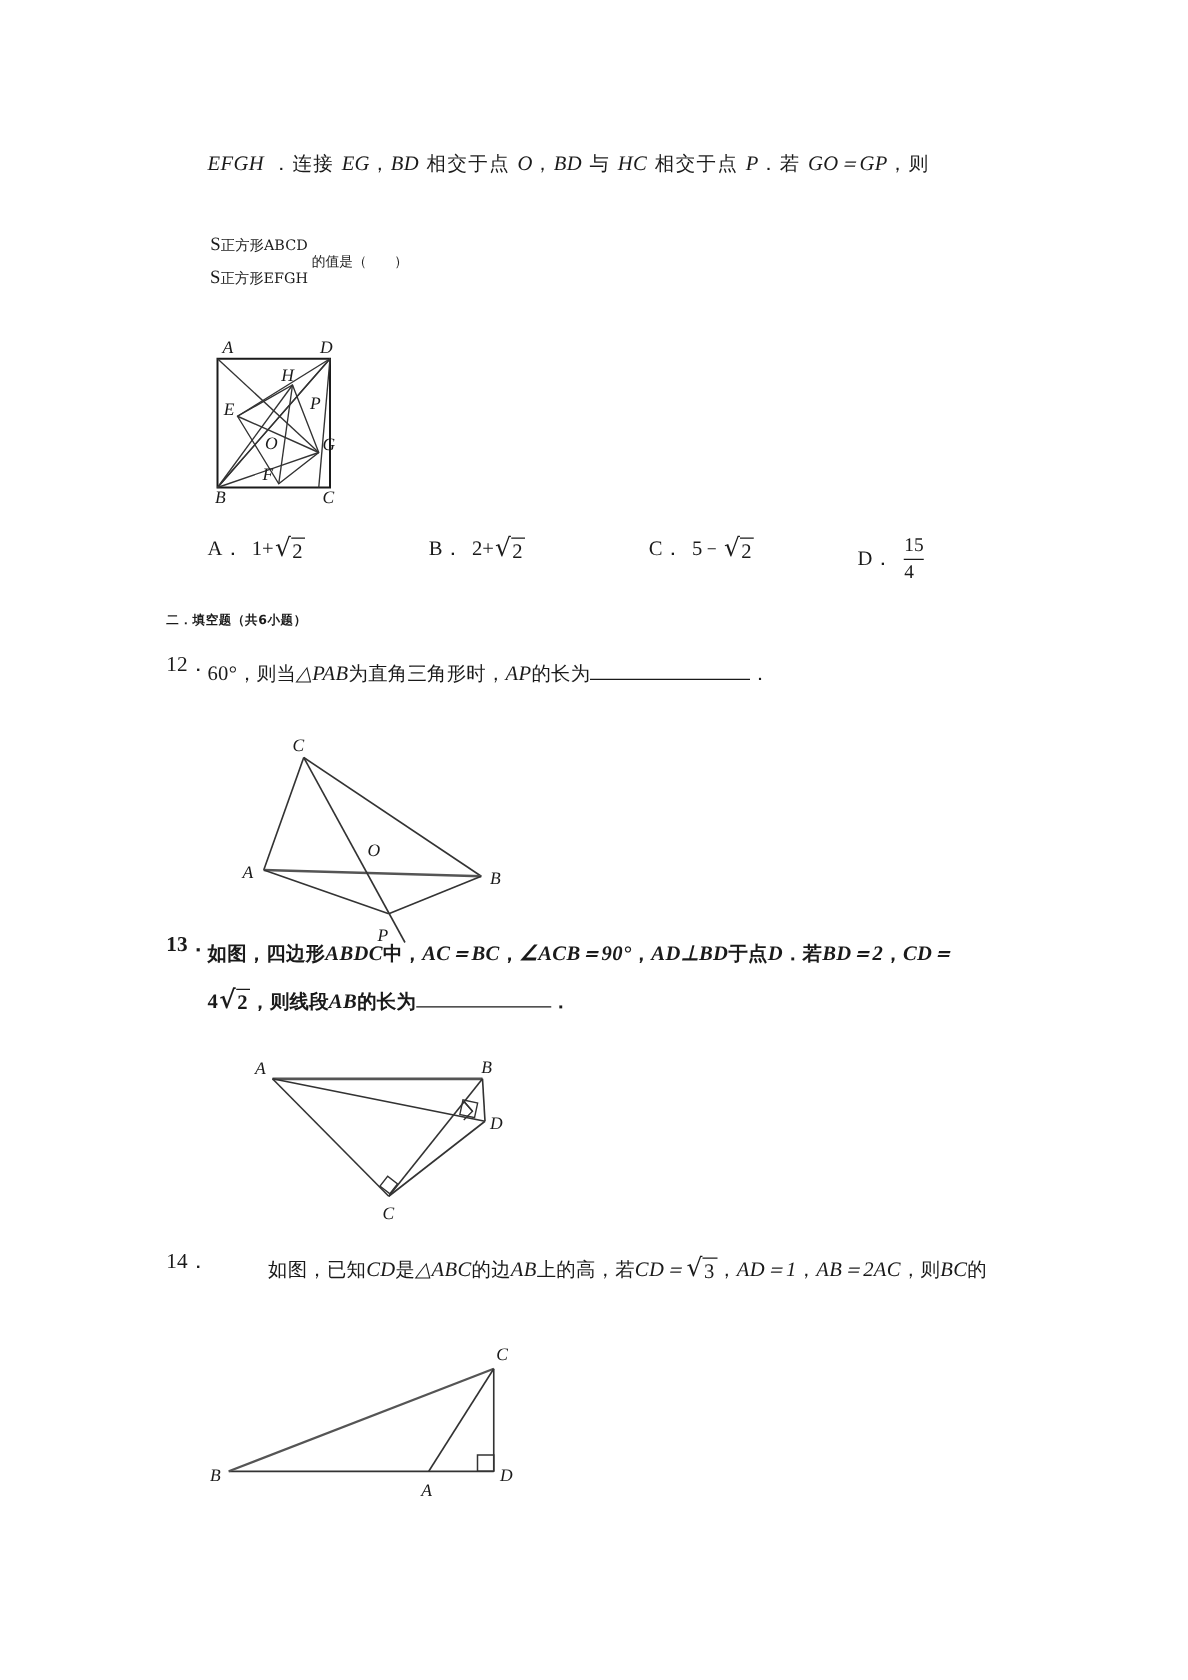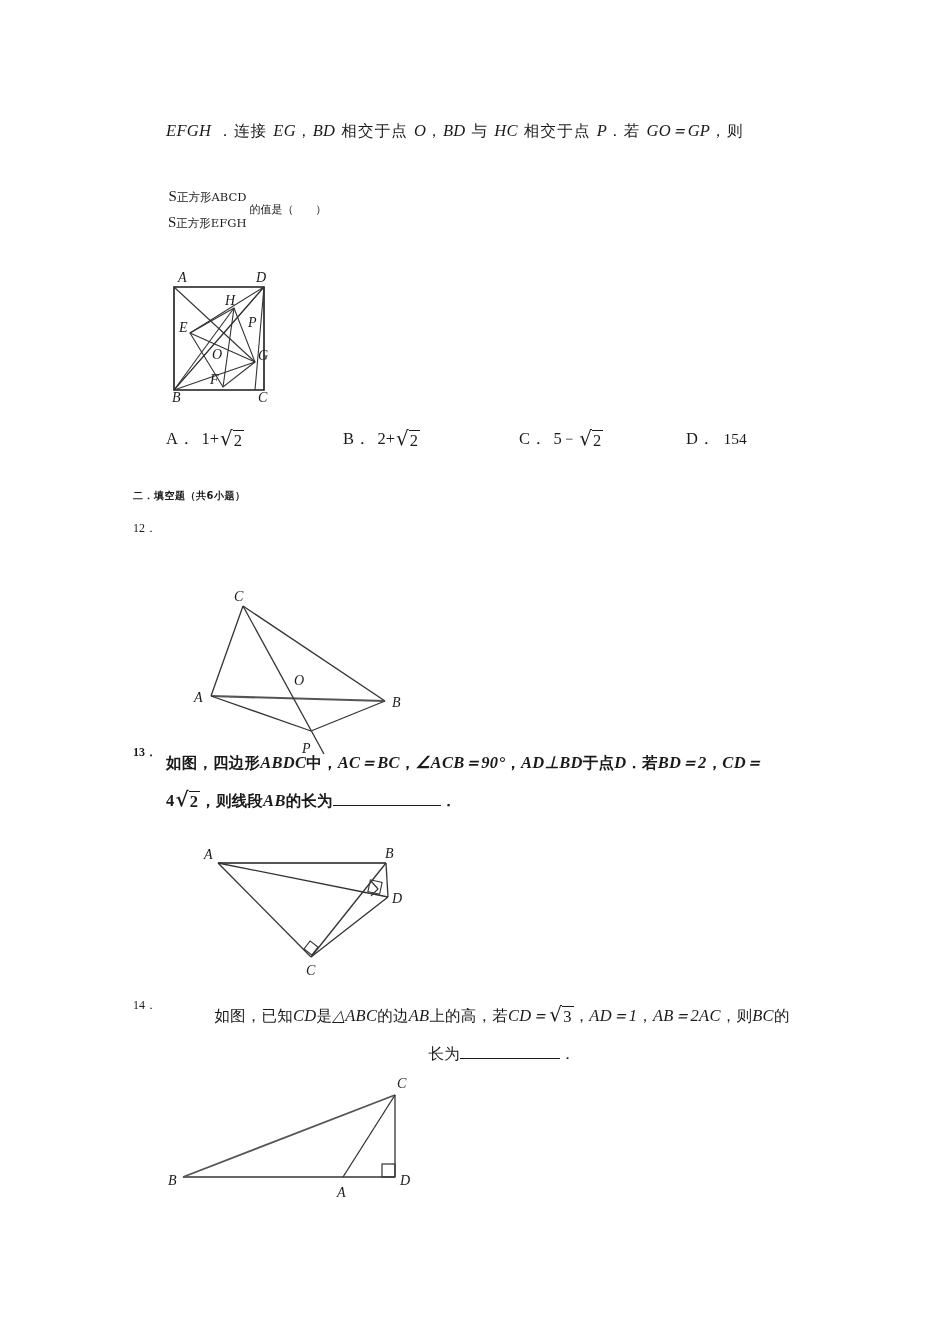--- a/index.html
+++ b/index.html
@@ -57,21 +57,21 @@
   .fracline {
     position: absolute;
     left: 33px;
     top: 185px;
     display: flex;
     align-items: center;
   }
   .frac {
     display: inline-flex;
     flex-direction: column;
-    align-items: flex-end;
+    align-items: center;
     vertical-align: middle;
     font-size: 13px;
   }
   .frac .num, .frac .den {
     padding: 0 2px;
     white-space: nowrap;
     line-height: 1.5;
     font-family: "DejaVu Serif", serif;
     font-size: 11.5px;
   }
@@ -132,21 +132,21 @@
   .sqrt .rad {
     border-top: 1.3px solid #1a1a1a;
     padding: 0 2px 0 1px;
     margin-top: 1px;
     font-family: "Liberation Serif", serif;
     font-size: 16.5px;
     line-height: 19px;
   }
   .fracD {
     display: inline-flex;
-    flex-direction: row;
+    flex-direction: column;
     font-family: "Liberation Serif", serif;
     font-size: 15.5px;
     line-height: 1.15;
     margin-left: 2px;
   }
   .fracD .bar2 { border-top: 1.4px solid #1a1a1a; width: 100%; margin: 1px 0; }
 
   
   .section-head {
     position: absolute;
@@ -158,21 +158,21 @@
     letter-spacing: .5px;
   }
 
   
   .q { position: absolute; left: 0px; width: 705px; }
   .qnum {
     position: absolute;
     left: 0;
     top: 0;
     font-family: "Liberation Serif", serif;
-    font-size: 12px;
+    font-size: 17px;
   }
   .qbody { margin-left: 33px; }
   .blank {
     display: inline-block;
     border-bottom: 1.2px solid #1a1a1a;
     height: 13px;
     vertical-align: baseline;
   }
 </style>
 </head>
@@ -268,20 +268,21 @@
           <span>4</span>
         </span>
       </div>
     </div>
 
     <div class="section-head">二．填空题（共6小题）</div>
 
     <div class="q" style="top:520px;">
       <span class="qnum">12．</span>
       <div class="qbody">
+        <div class="line"><span class="mn">60°</span><span class="cn">，则当</span><span class="mi">△PAB</span><span class="cn">为直角三角形时，</span><span class="mi">AP</span><span class="cn">的长为</span><span class="blank" style="width:128px;"></span><span class="cn">．</span></div>
       </div>
     </div>
 
     <div class="figure" style="left:33px; top:588px;">
       <svg width="240" height="170" viewBox="0 0 240 170">
 
         <line x1="45" y1="108" x2="77" y2="18" stroke="#333" stroke-width="1.3"></line>
         <line x1="77" y1="18" x2="219" y2="113" stroke="#333" stroke-width="1.3"></line>
         <line x1="45" y1="108" x2="219" y2="113" stroke="#555" stroke-width="2.2"></line>
         <line x1="77" y1="18" x2="158" y2="166" stroke="#333" stroke-width="1.3"></line>
@@ -332,21 +333,20 @@
       </svg>
     </div>
 
     <div class="q" style="top:997px;text-align:center;">
       <span class="qnum">14．</span>
       <div class="qbody">
         <div class="line"><span class="cn">如图，已知</span><span class="mi">CD</span><span class="cn">是</span><span class="mi">△ABC</span><span class="cn">的边</span><span class="mi">AB</span><span class="cn">上的高，若</span><span class="mi">CD＝</span><span class="sqrt">
               <span class="radsym">√</span>
               <span class="rad">3</span>
             </span><span class="cn">，</span><span class="mi">AD＝1</span><span class="cn">，</span><span class="mi">AB＝2AC</span><span class="cn">，则</span><span class="mi">BC</span><span class="cn">的</span></div>
-        <div class="line"><span class="cn">长为</span><span class="blank" style="width:100px;"></span><span class="cn">．</span></div>
       </div>
     </div>
 
     <div class="figure" style="left:33px; top:1072px;">
       <svg width="290" height="130" viewBox="0 0 290 130">
 
         <line x1="17" y1="105" x2="229" y2="105" stroke="#333" stroke-width="1.4"></line>
         <line x1="17" y1="105" x2="229" y2="23" stroke="#555" stroke-width="1.8"></line>
         <line x1="177" y1="105" x2="229" y2="23" stroke="#333" stroke-width="1.3"></line>
         <line x1="229" y1="23" x2="229" y2="105" stroke="#333" stroke-width="1.3"></line>

